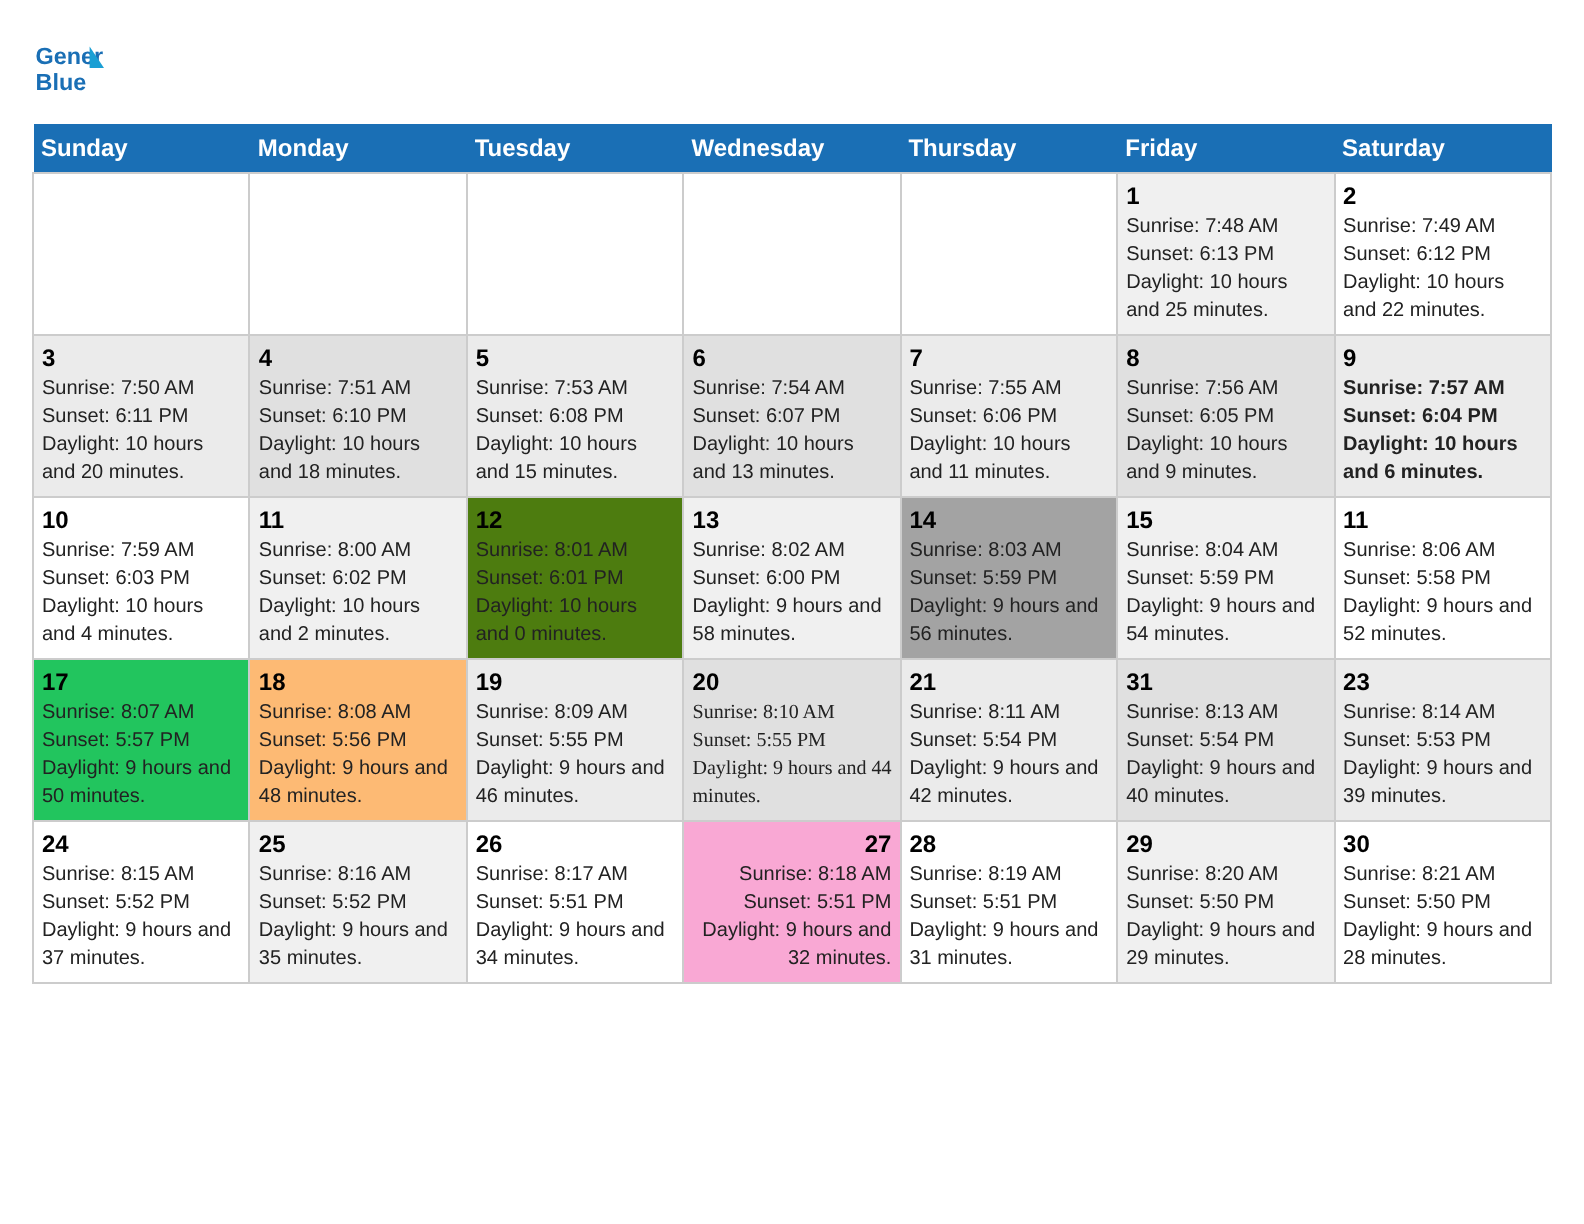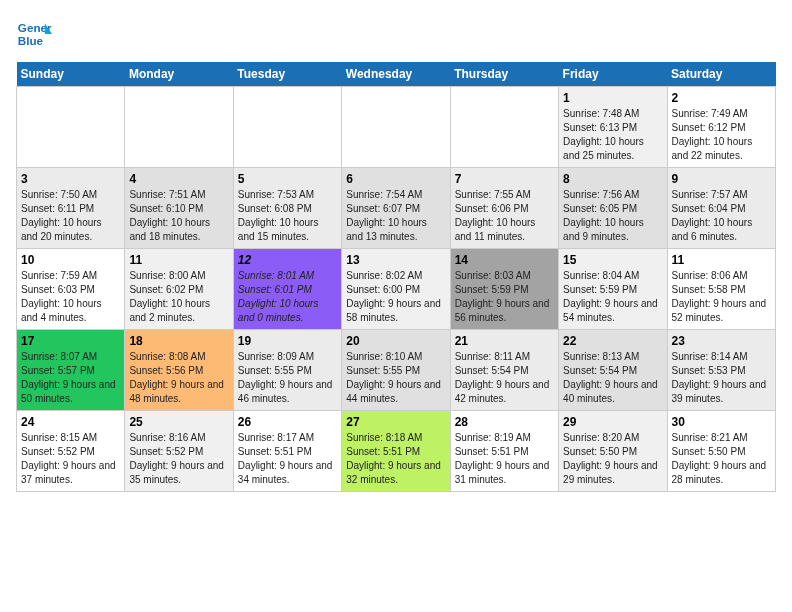--- a/index.html
+++ b/index.html
@@ -153,39 +153,39 @@
 Daylight: 10 hours and 11 minutes.</div>
         </td>
         <td style="background: rgb(224, 224, 224);">
           <div class="day-num">8</div>
           <div class="day-info" style="white-space: pre-line;">Sunrise: 7:56 AM
 Sunset: 6:05 PM
 Daylight: 10 hours and 9 minutes.</div>
         </td>
         <td style="background: rgb(235, 235, 235);">
           <div class="day-num">9</div>
-          <div class="day-info" style="white-space: pre-line;">Sunrise: 7:57 AM
+          <div class="day-info" style="white-space: pre-line; font-weight: bold;">Sunrise: 7:57 AM
 Sunset: 6:04 PM
 Daylight: 10 hours and 6 minutes.</div>
         </td>
       </tr>
       <tr>
         <td style="background: rgb(255, 255, 255);">
           <div class="day-num">10</div>
           <div class="day-info" style="white-space: pre-line;">Sunrise: 7:59 AM
 Sunset: 6:03 PM
 Daylight: 10 hours and 4 minutes.</div>
         </td>
         <td style="background: rgb(240, 240, 240);">
           <div class="day-num">11</div>
           <div class="day-info" style="white-space: pre-line;">Sunrise: 8:00 AM
 Sunset: 6:02 PM
 Daylight: 10 hours and 2 minutes.</div>
         </td>
-        <td style="background: #8b5cf6; font-style: italic;">
+        <td style="background: #4d7c0f;">
           <div class="day-num">12</div>
           <div class="day-info" style="white-space: pre-line;">Sunrise: 8:01 AM
 Sunset: 6:01 PM
 Daylight: 10 hours and 0 minutes.</div>
         </td>
         <td style="background: rgb(240, 240, 240);">
           <div class="day-num">13</div>
           <div class="day-info" style="white-space: pre-line;">Sunrise: 8:02 AM
 Sunset: 6:00 PM
 Daylight: 9 hours and 58 minutes.</div>
@@ -223,32 +223,32 @@
 Daylight: 9 hours and 48 minutes.</div>
         </td>
         <td style="background: rgb(235, 235, 235);">
           <div class="day-num">19</div>
           <div class="day-info" style="white-space: pre-line;">Sunrise: 8:09 AM
 Sunset: 5:55 PM
 Daylight: 9 hours and 46 minutes.</div>
         </td>
         <td style="background: rgb(224, 224, 224);">
           <div class="day-num">20</div>
-          <div class="day-info" style="white-space: pre-line;">Sunrise: 8:10 AM
+          <div class="day-info" style="white-space: pre-line; font-family: Liberation Serif, serif;">Sunrise: 8:10 AM
 Sunset: 5:55 PM
 Daylight: 9 hours and 44 minutes.</div>
         </td>
         <td style="background: rgb(235, 235, 235);">
           <div class="day-num">21</div>
           <div class="day-info" style="white-space: pre-line;">Sunrise: 8:11 AM
 Sunset: 5:54 PM
 Daylight: 9 hours and 42 minutes.</div>
         </td>
         <td style="background: rgb(224, 224, 224);">
-          <div class="day-num">22</div>
+          <div class="day-num">31</div>
           <div class="day-info" style="white-space: pre-line;">Sunrise: 8:13 AM
 Sunset: 5:54 PM
 Daylight: 9 hours and 40 minutes.</div>
         </td>
         <td style="background: rgb(235, 235, 235);">
           <div class="day-num">23</div>
           <div class="day-info" style="white-space: pre-line;">Sunrise: 8:14 AM
 Sunset: 5:53 PM
 Daylight: 9 hours and 39 minutes.</div>
         </td>
@@ -265,21 +265,21 @@
           <div class="day-info" style="white-space: pre-line;">Sunrise: 8:16 AM
 Sunset: 5:52 PM
 Daylight: 9 hours and 35 minutes.</div>
         </td>
         <td style="background: rgb(255, 255, 255);">
           <div class="day-num">26</div>
           <div class="day-info" style="white-space: pre-line;">Sunrise: 8:17 AM
 Sunset: 5:51 PM
 Daylight: 9 hours and 34 minutes.</div>
         </td>
-        <td style="background: #bef264;">
+        <td style="background: #f9a8d4; text-align: right;">
           <div class="day-num">27</div>
           <div class="day-info" style="white-space: pre-line;">Sunrise: 8:18 AM
 Sunset: 5:51 PM
 Daylight: 9 hours and 32 minutes.</div>
         </td>
         <td style="background: rgb(255, 255, 255);">
           <div class="day-num">28</div>
           <div class="day-info" style="white-space: pre-line;">Sunrise: 8:19 AM
 Sunset: 5:51 PM
 Daylight: 9 hours and 31 minutes.</div>

